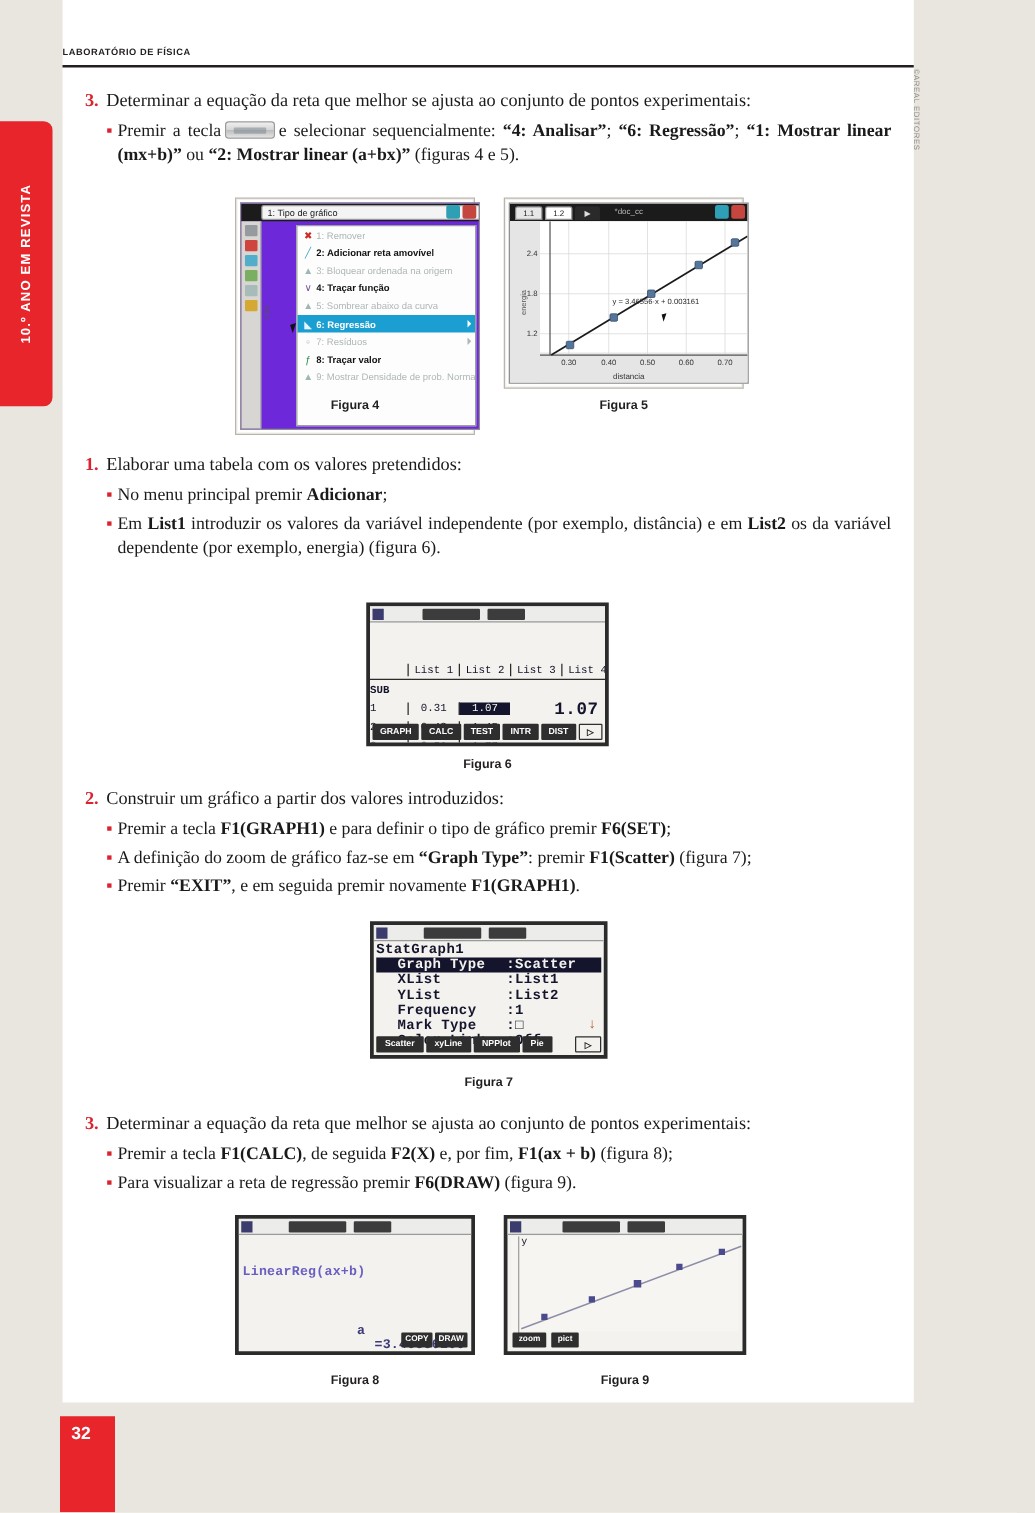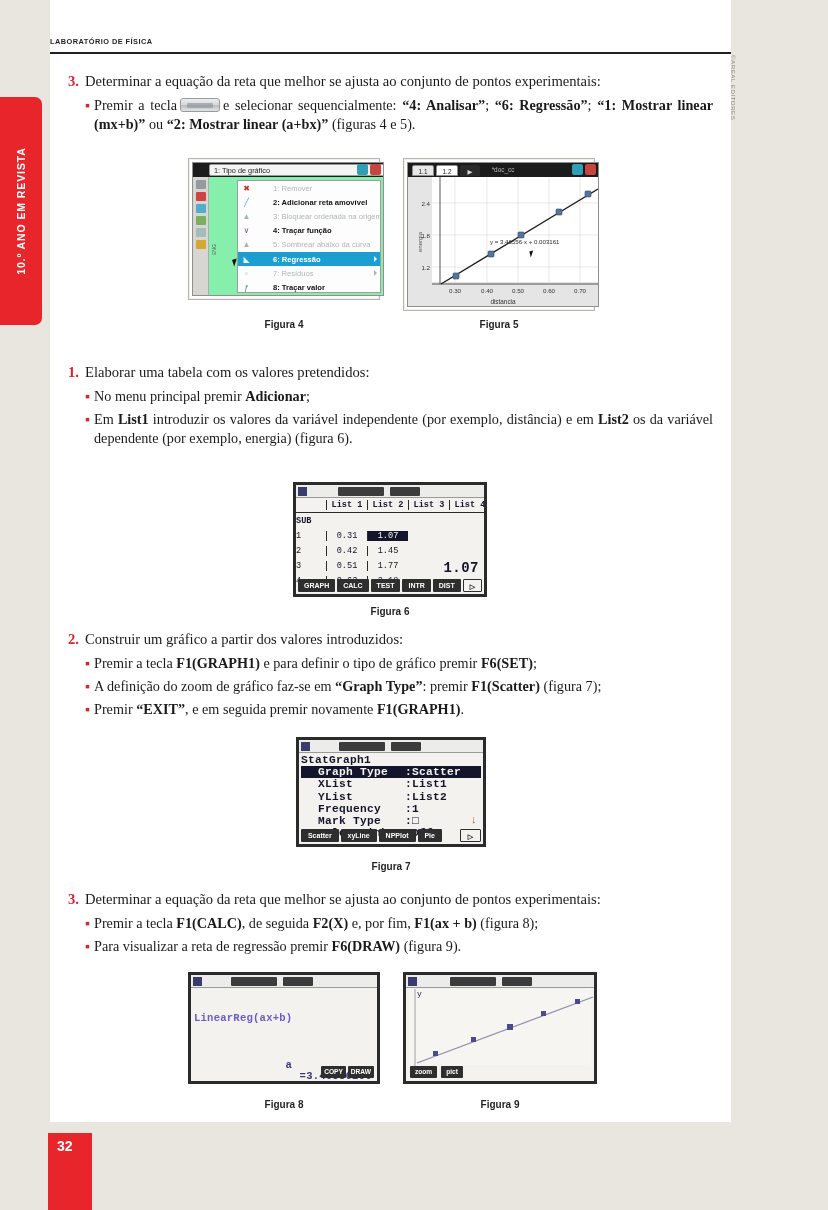--- a/index.html
+++ b/index.html
@@ -179,22 +179,22 @@
   .screen-frame {
     background: #ffffff;
     border: 1px solid #b9b4ac;
     padding: 3px;
     box-shadow: 0 0 0 1px #f2f0ec inset;
   }
 
   
   #fig4 { position: absolute; left: 188px; top: 158px; width: 192px; }
   .ti4 {
-    width: 192px; height: 134px;
-    background: #86efac;
+    width: 192px; height: 182px;
+    background: #6d28d9;
     border: 1px solid #8f8f8f;
     position: relative;
     font-family: "Liberation Sans", sans-serif;
     overflow: hidden;
   }
   .ti4-top {
     position: absolute; left: 0; top: 0; width: 100%; height: 14px;
     background: #1b1b1b;
   }
   .ti4-tab {
@@ -239,21 +239,21 @@
   .ti4-item {
     display: flex; align-items: center;
     height: 14.2px;
     padding-left: 2px;
     color: #111;
     position: relative;
   }
   .ti4-item.dim { color: #aeb7b4; }
   .ti4-item.sel { background: #1b9fd2; color: #ffffff; }
   .ti4-item .gi { width: 13px; flex: 0 0 13px; text-align: center; font-size: 8px; }
-  .ti4-item .lbl { font-weight: bold; white-space: nowrap; overflow: hidden; margin-left: 20px; }
+  .ti4-item .lbl { font-weight: bold; white-space: nowrap; overflow: hidden; }
   .ti4-item.dim .lbl { font-weight: normal; }
   .ti4-item .sub {
     position: absolute; right: 3px; top: 4px;
     width: 0; height: 0;
     border-left: 3.5px solid currentColor;
     border-top: 3px solid transparent;
     border-bottom: 3px solid transparent;
   }
   .ti4-cursor {
     position: absolute; left: 40px; top: 96px;
@@ -385,21 +385,21 @@
   }
 
   
   #fig6 { position: absolute; left: 293px; top: 482px; width: 194px; }
   .c6 { width: 194px; height: 115px; }
   .c6-grid {
     position: absolute; left: 0; right: 0; top: 13px; bottom: 17px;
     font-size: 8.6px;
   }
   .c6-row { display: flex; height: 15px; align-items: center; }
-  .c6-row.head { border-bottom: 1px solid #2b2b2b; font-weight: bold; }
+  .c6-row.head { border-bottom: 1px solid #2b2b2b; font-weight: normal; margin-top: 31px; }
   .c6-c0 { width: 30px; flex: 0 0 30px; padding-right: 4px; }
   .c6-c  { width: 41px; flex: 0 0 41px; text-align: center; border-left: 1px solid #2b2b2b; }
   .c6-c.hl { background: #14142c; color: #f3f2ee; }
   .c6-big {
     position: absolute; right: 5px; bottom: 18px;
     font-size: 14px; font-weight: bold; letter-spacing: .5px;
   }
   .c6-sub { font-weight: bold; }
 
   

